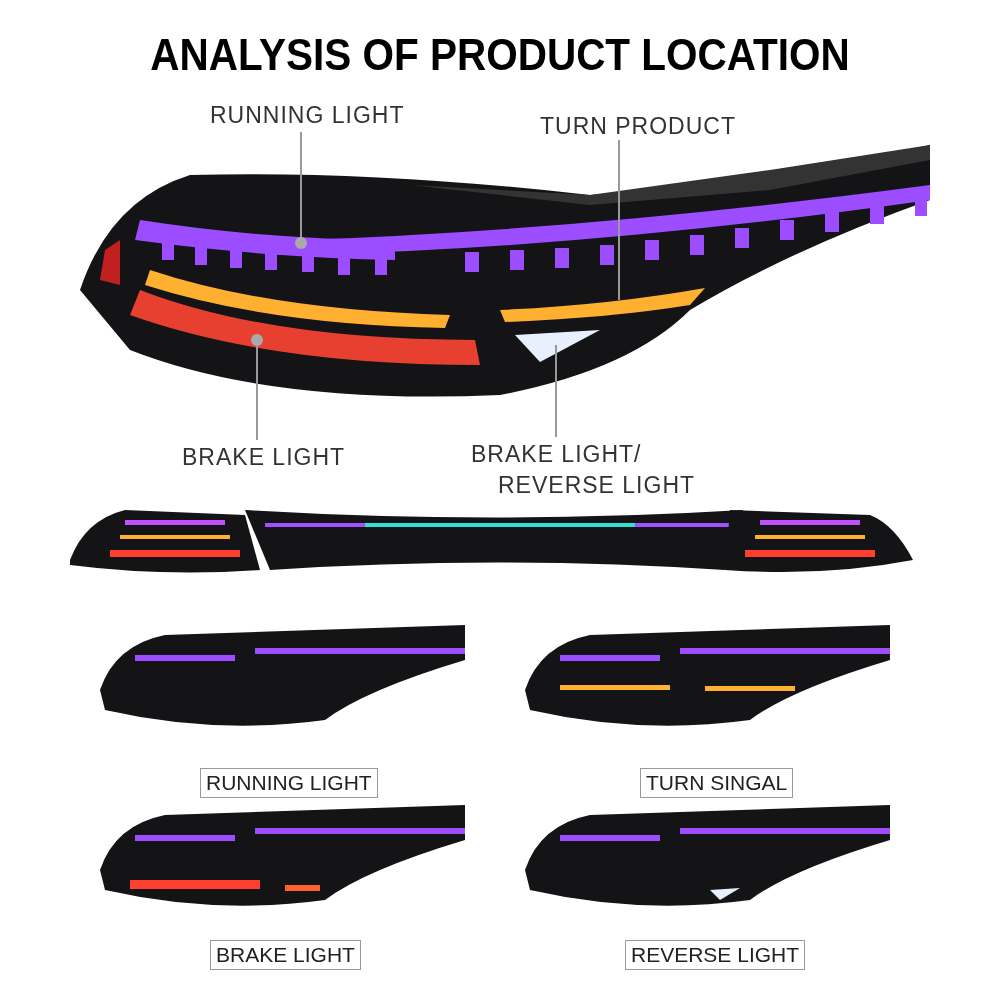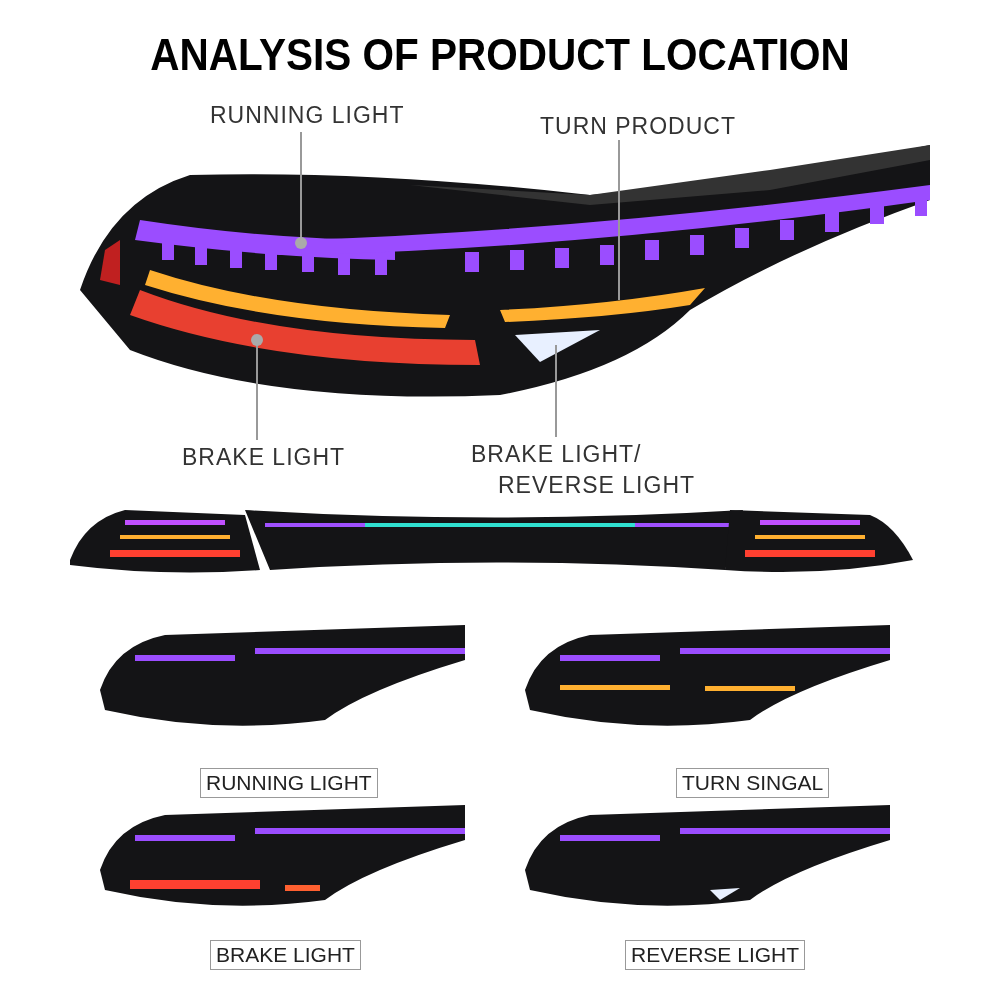--- a/index.html
+++ b/index.html
@@ -98,15 +98,15 @@
     <rect x="190" y="85" width="35" height="6" fill="#ff6030"></rect>
 </svg>
 <svg style="left:520px;top:800px" width="370" height="120" viewBox="0 0 370 120">
   <path d="M5 70 Q20 25 70 15 L370 5 L370 40 Q270 70 230 100 Q120 115 10 90 Z" fill="#141416"></path>
   <rect x="40" y="35" width="100" height="6" fill="#9b4dff"></rect>
     <rect x="160" y="28" width="210" height="6" fill="#9b4dff"></rect>
   <path d="M190 90 L220 88 L200 100 Z" fill="#e8f0ff"></path>
 </svg>
 
 <div class="boxlbl" style="left:200px;top:768px;">RUNNING LIGHT</div>
-<div class="boxlbl" style="left:676px;top:768px;">TURN SINGAL</div>
+<div class="boxlbl" style="left:640px;top:768px;">TURN SINGAL</div>
 <div class="boxlbl" style="left:210px;top:940px;">BRAKE LIGHT</div>
 <div class="boxlbl" style="left:625px;top:940px;">REVERSE LIGHT</div>
 
 </body></html>

